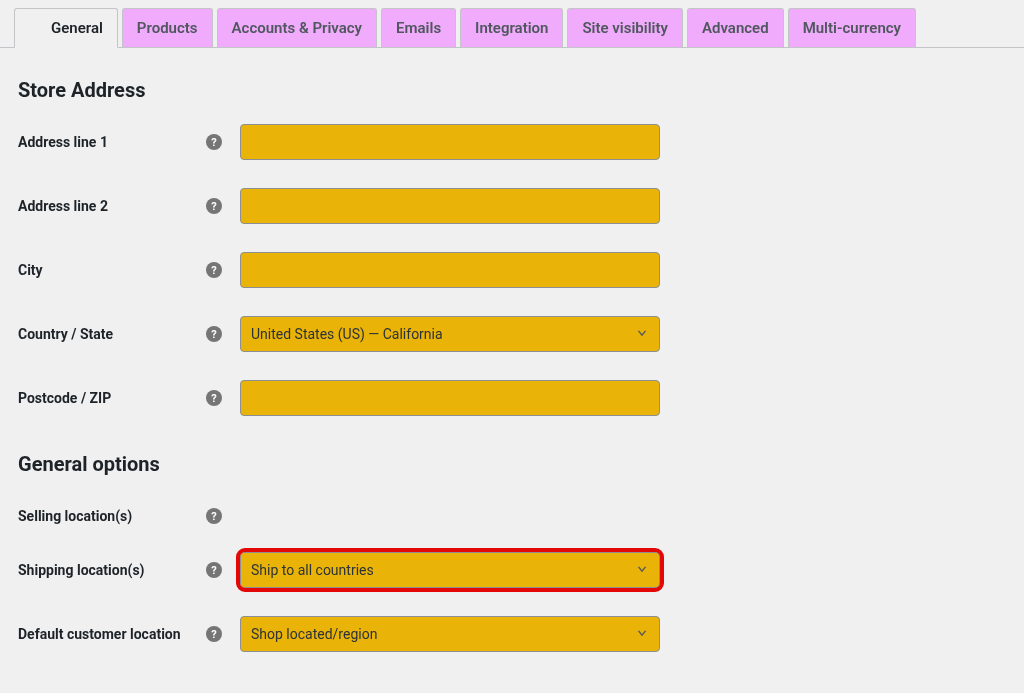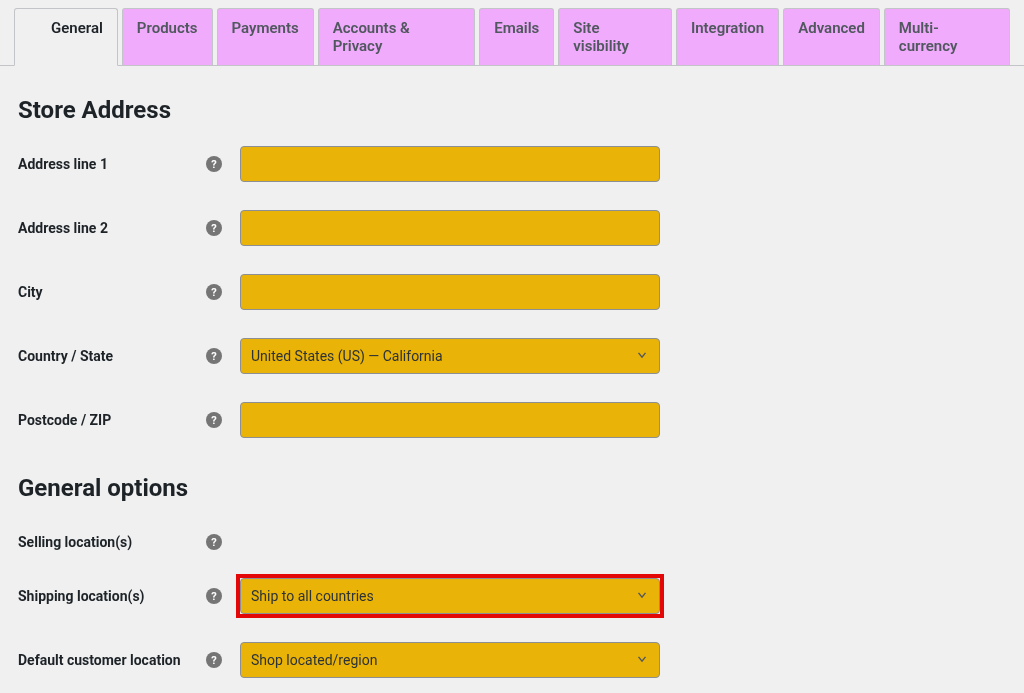--- a/index.html
+++ b/index.html
@@ -31,21 +31,21 @@
     background: #f0f0f1;
     color: #1d2327;
     border-bottom: 1px solid #f0f0f1;
     margin-bottom: -1px;
     padding-left: 36px;
   }
   .content {
     padding: 18px 18px 30px 18px;
   }
   h2 {
-    font-size: 24px;
+    font-size: 20px;
     font-weight: 700;
     color: #1d2327;
     margin: 12px 0 8px 0;
   }
   .section-desc {
     color: #50575e;
     font-size: 14px;
     margin-bottom: 24px;
   }
   .form-row {
@@ -93,35 +93,34 @@
     justify-content: space-between;
     cursor: pointer;
   }
   .text-input { cursor: text; }
   .select .chevron {
     color: #50575e;
     pointer-events: none;
   }
   .highlight {
     outline: 4px solid #e30707;
-    border-radius: 0;
+    border-radius: 5px;
   }
   h2.general-opts { margin-top: 22px; margin-bottom: 18px; }
 </style>
 </head>
 <body>
 
 <div class="tabs">
   <div class="tab active">General</div>
   <div class="tab">Products</div>
-  <div class="tab">Payments</div>
   <div class="tab">Accounts &amp; Privacy</div>
   <div class="tab">Emails</div>
+  <div class="tab">Integration</div>
   <div class="tab">Site visibility</div>
-  <div class="tab">Integration</div>
   <div class="tab">Advanced</div>
   <div class="tab">Multi-currency</div>
 </div>
 
 <div class="content">
 
   <h2>Store Address</h2>
 
   <div class="form-row">
     <div class="form-label">

